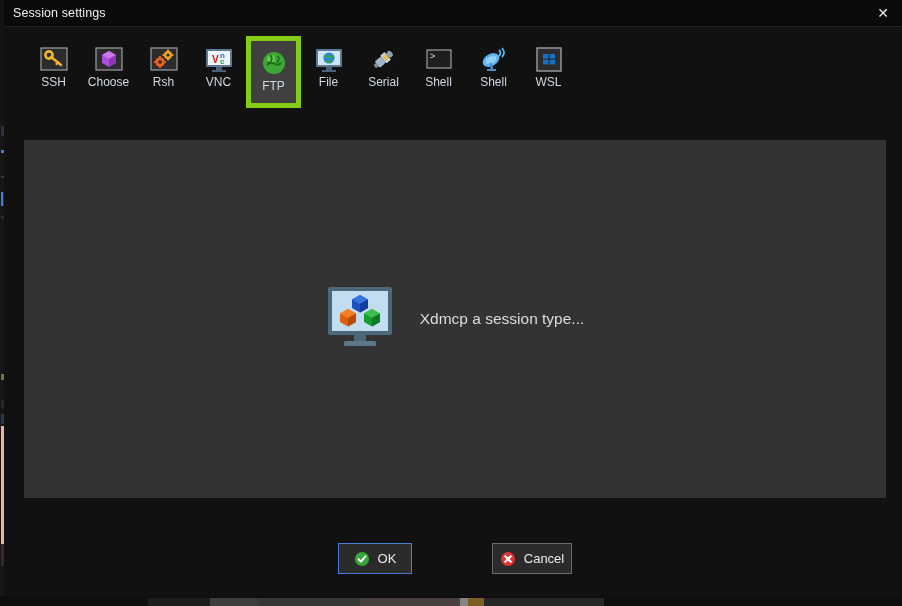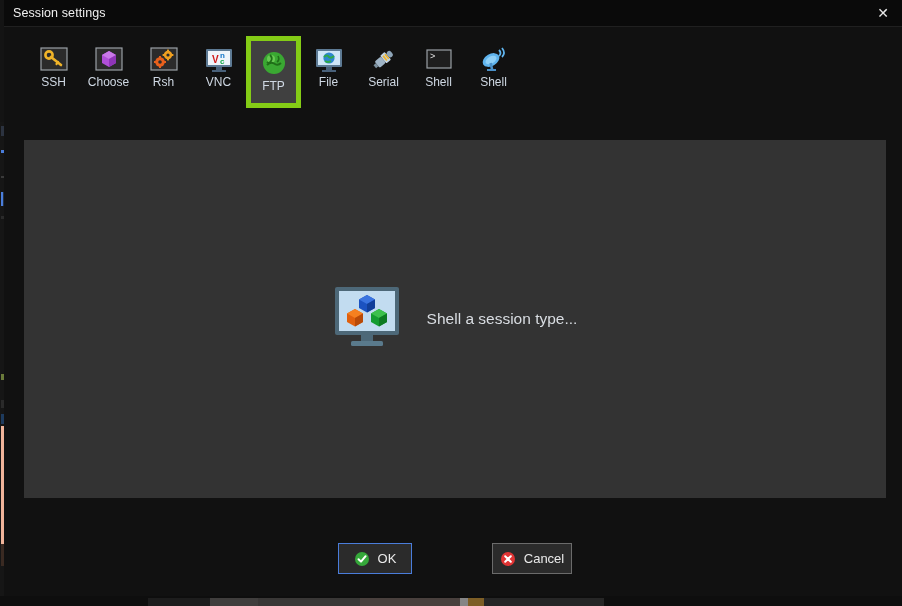--- a/index.html
+++ b/index.html
@@ -251,20 +251,34 @@
           <rect x="12" y="20" width="2.6" height="7" transform="rotate(-12 13 23)" fill="#4a90c8"></rect>
           <rect x="9" y="26" width="9" height="2" fill="#4a90c8"></rect>
           <path d="M21 13 q3 -3 0 -6" stroke="#5fb4ee" stroke-width="1.8" fill="none"></path>
           <path d="M24 14 q4 -4 0 -9" stroke="#5fb4ee" stroke-width="1.8" fill="none"></path>
         </svg>
       </span>
       <span class="lbl">Shell</span>
     </div>
 
 
+    <div class="tab">
+      <span class="ico">
+        <svg width="32" height="32" viewBox="0 0 32 32">
+          <rect x="4" y="5" width="24" height="23" fill="#2b2b2b" stroke="#9aa0a6" stroke-width="1.4"></rect>
+          <g fill="#1272c8">
+            <rect x="10" y="11" width="5.4" height="4.6"></rect>
+              <rect x="16.6" y="11" width="5.4" height="4.6"></rect>
+            <rect x="10" y="16.8" width="5.4" height="4.6"></rect>
+              <rect x="16.6" y="16.8" width="5.4" height="4.6"></rect>
+          </g>
+        </svg>
+      </span>
+      <span class="lbl">WSL</span>
+    </div>
 
   </div>
 
   <div id="content-panel">
     <div id="placeholder">
       <span>
         <svg width="68" height="64" viewBox="0 0 68 64">
           <rect x="2" y="2" width="64" height="48" rx="2" fill="#4d6878"></rect>
           <rect x="6" y="6" width="56" height="40" fill="#c2dcf0"></rect>
 
@@ -276,21 +290,21 @@
           <polygon points="22,24 30,28.5 22,33 14,28.5" fill="#f58020"></polygon>
           <polygon points="22,33 30,28.5 30,37 22,41.5" fill="#b84a08"></polygon>
 
           <polygon points="46,24 54,28.5 54,37 46,41.5 38,37 38,28.5" fill="#149c30"></polygon>
           <polygon points="46,24 54,28.5 46,33 38,28.5" fill="#3cc04c"></polygon>
           <polygon points="46,33 54,28.5 54,37 46,41.5" fill="#0c7a22"></polygon>
           <rect x="28" y="50" width="12" height="6" fill="#4d6878"></rect>
           <rect x="18" y="56" width="32" height="5" rx="1.5" fill="#5a7a8c"></rect>
         </svg>
       </span>
-      <span id="placeholder-text">Shell a session type...</span>
+      <span id="placeholder-text">Xdmcp a session type...</span>
     </div>
   </div>
 
   <div id="button-row">
     <div class="dlg-btn" id="ok-button">
       <span class="btn-ico">
         <svg width="16" height="16" viewBox="0 0 16 16">
           <circle cx="8" cy="8" r="7" fill="#35a83a"></circle>
           <path d="M4.5 8.2 L7 10.6 L11.6 5.2" stroke="#ffffff" stroke-width="2" fill="none" stroke-linecap="round" stroke-linejoin="round"></path>
         </svg>

